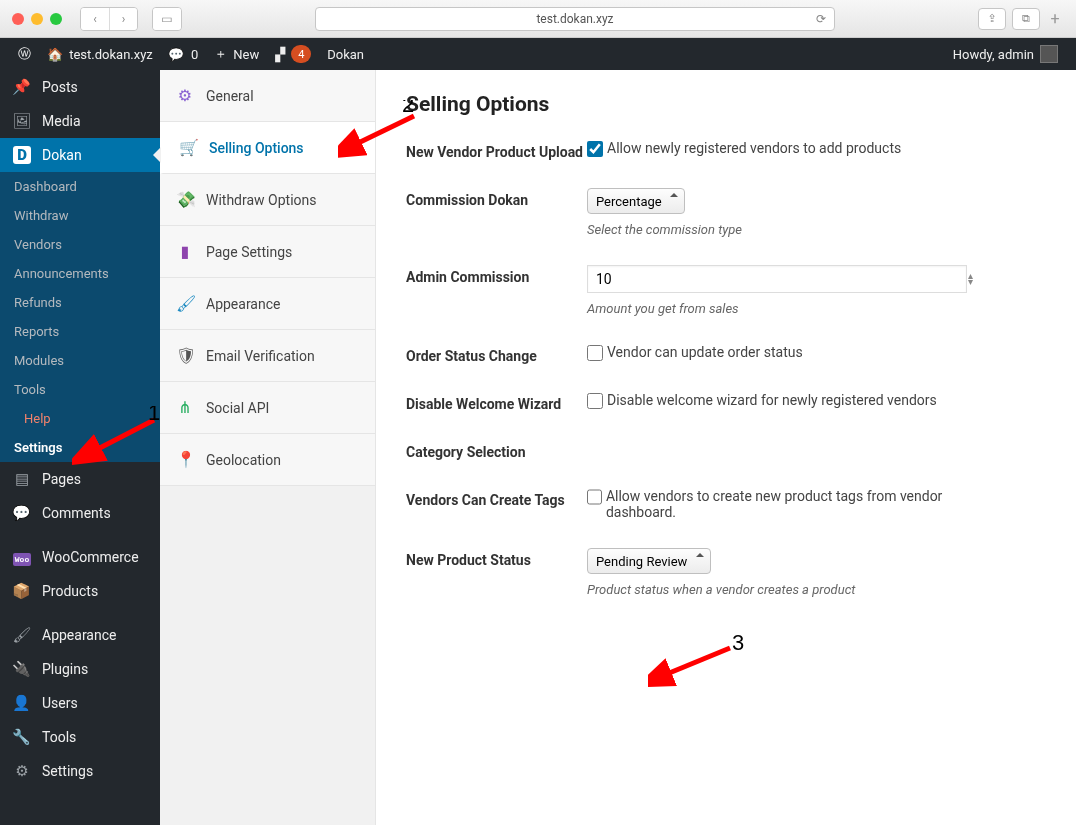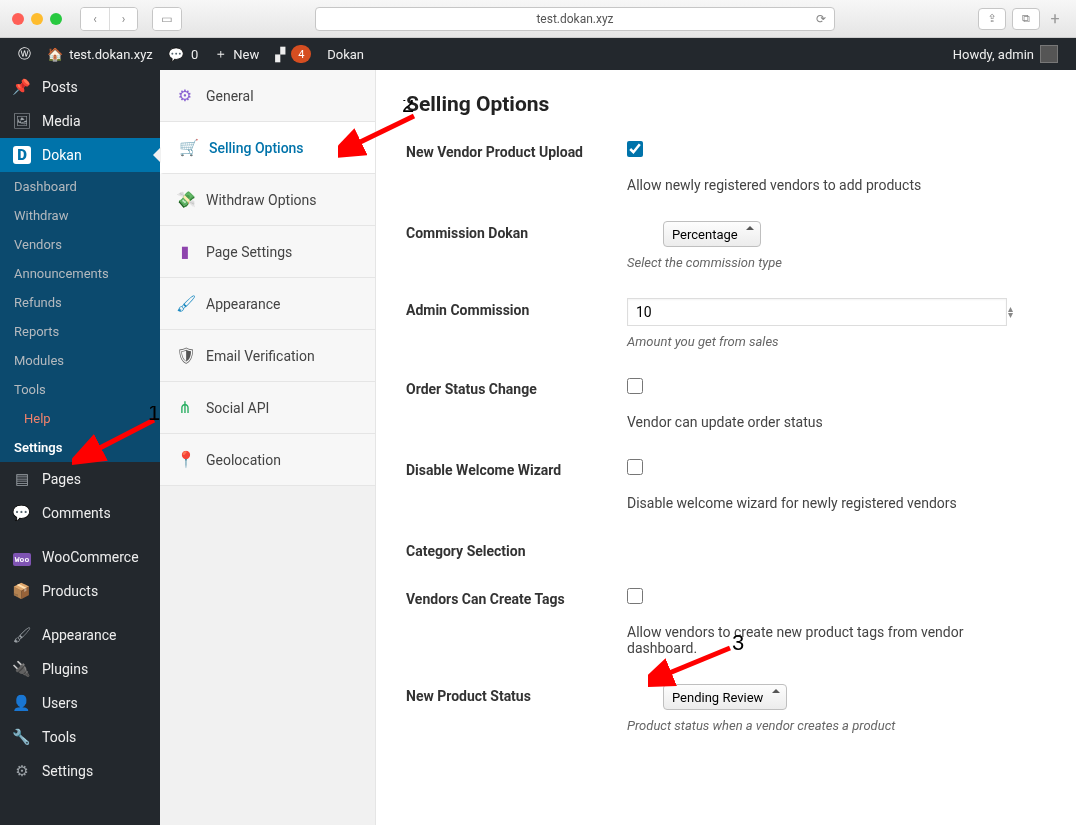--- a/index.html
+++ b/index.html
@@ -46,26 +46,26 @@
 
 .tab-col { width:216px; background:#f1f1f1; border-right:1px solid #e5e5e5; }
 .tab { display:flex; align-items:center; gap:12px; padding:16px 16px; border-bottom:1px solid #e5e5e5; font-size:14px; color:#444; cursor:pointer; background:#f7f7f7; }
 .tab.active { background:#fff; color:#0073aa; font-weight:500; border-left:3px solid transparent; }
 .tab .ti { width:18px; font-size:16px; text-align:center; }
 
 
 .content { flex:1; background:#fff; padding:22px 30px 60px 30px; overflow-y:auto; color:#444; position:relative; }
 h2.title { font-size:21px; font-weight:700; color:#222; margin-bottom:24px; }
 .row { display:flex; align-items:flex-start; margin-bottom:28px; }
-.row .lbl { width:221px; font-weight:700; font-size:14px; padding-top:4px; color:#333; }
+.row .lbl { width:181px; font-weight:700; font-size:14px; padding-top:4px; color:#333; }
 .row .ctrl { flex:1; font-size:14px; }
 .row .ctrl .desc { font-style:italic; color:#666; font-size:13px; margin-top:8px; }
-.chk-line { display:flex; align-items:flex-start; gap:20px; max-width:400px;flex-direction:column; }
+.chk-line { display:flex; align-items:flex-start; gap:4px; max-width:400px; }
 input[type=checkbox] { width:16px; height:16px; margin-top:1px; accent-color:#0073aa; }
-select { border:1px solid #bfbfbf; background:linear-gradient(#fdfdfd,#ececec); padding:3px 22px 3px 8px; border-radius:4px; font-size:13px; height:26px; -webkit-appearance:none; appearance:none; position:relative;margin-left:36px; }
+select { border:1px solid #bfbfbf; background:linear-gradient(#fdfdfd,#ececec); padding:3px 22px 3px 8px; border-radius:4px; font-size:13px; height:26px; -webkit-appearance:none; appearance:none; position:relative; }
 .sel-wrap { position:relative; display:inline-block; }
 .sel-wrap::after { content:""; position:absolute; right:7px; top:5px; width:0; height:0; border-left:4px solid transparent; border-right:4px solid transparent; border-bottom:4px solid #555; }
 .sel-wrap::before { content:""; position:absolute; right:7px; bottom:5px; width:0; height:0; border-left:4px solid transparent; border-right:4px solid transparent; border-top:4px solid #555; }
 input[type=text] { border:1px solid #ddd; padding:5px 8px; width:380px; font-size:14px; box-shadow:inset 0 1px 2px rgba(0,0,0,.05); }
 .spinner-wrap { position:relative; display:inline-block; width:392px; }
 .spinner-wrap .sp { position:absolute; right:6px; top:50%; transform:translateY(-50%); font-size:10px; color:#888; line-height:6px; cursor:pointer; }
 
 
 .arrow { position:absolute; pointer-events:none; z-index:50; }
 .arrow-num { font-family:Arial; font-size:22px; font-weight:400; color:#ff0000; }

